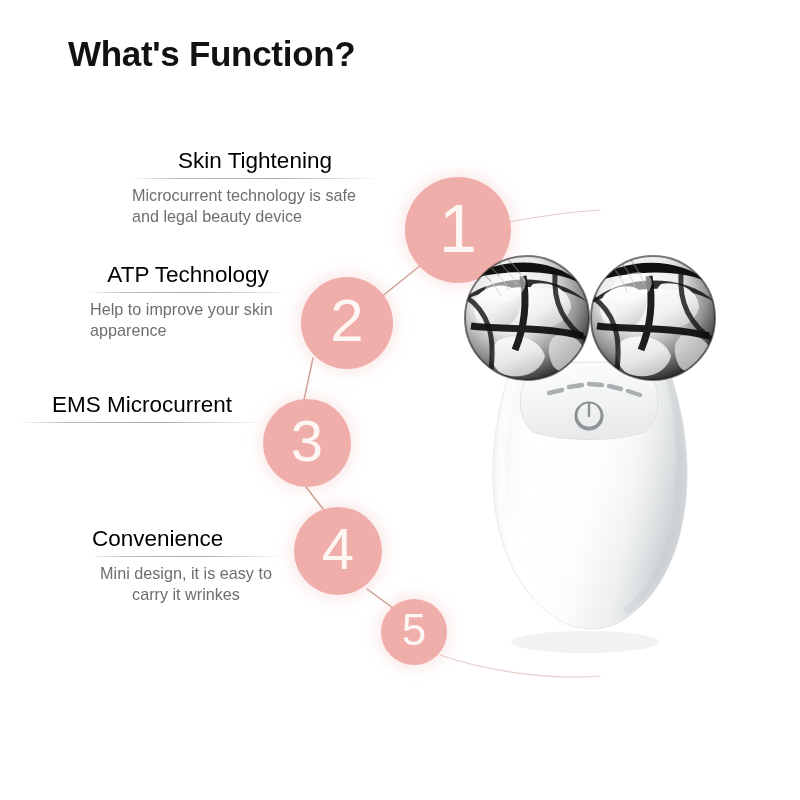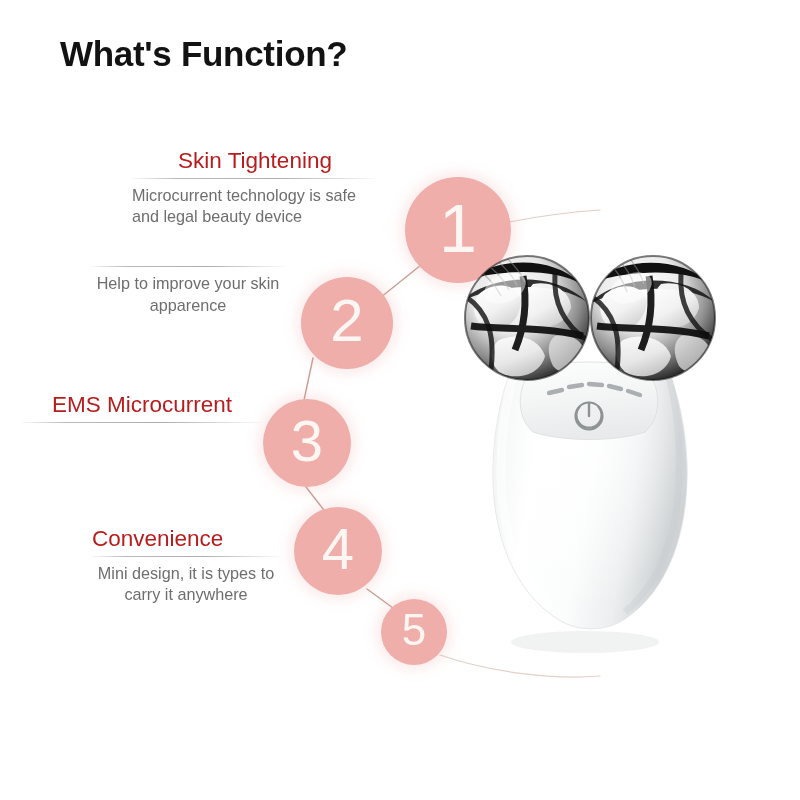--- a/index.html
+++ b/index.html
@@ -17,36 +17,36 @@
   #infographic {
     position: relative;
     width: 800px;
     height: 800px;
     background: #ffffff;
   }
 
   
   #page-title {
     position: absolute;
-    left: 60px;
+    left: 68px;
     top: 34px;
     font-size: 35px;
     font-weight: bold;
     color: #121212;
     letter-spacing: -0.3px;
     white-space: nowrap;
   }
 
   
   .feature {
     position: absolute;
   }
   .feature-heading {
     font-size: 22.5px;
-    color: #b91c1c;
+    color: #000000;
     font-weight: normal;
     white-space: nowrap;
     line-height: 1.15;
   }
   .feature-rule {
     height: 1px;
     margin-top: 4px;
     margin-bottom: 6px;
     background: linear-gradient(to right, rgba(215,215,215,0.15), #b9b9b9 18%, #aeaeae 60%, rgba(220,220,220,0.1));
   }
@@ -55,21 +55,21 @@
     color: #6e6e6e;
     line-height: 1.33;
   }
 
   .f1 { left: 132px; top: 148px; width: 246px; }
   .f1 .feature-heading { text-align: center; }
   .f1 .feature-body { text-align: left; }
 
   .f2 { left: 90px; top: 262px; width: 196px; }
   .f2 .feature-heading { text-align: center; }
-  .f2 .feature-body { text-align: center; }
+  .f2 .feature-body { }
 
   .f3 { left: 22px; top: 392px; width: 240px; }
   .f3 .feature-heading { text-align: center; }
   .f3 .feature-body { text-align: left; }
 
   .f4 { left: 92px; top: 526px; width: 188px; }
   .f4 .feature-heading { text-align: left; }
   .f4 .feature-body { text-align: center; }
 
   .f5 { left: 152px; top: 638px; width: 228px; }
@@ -127,33 +127,34 @@
 
   <div id="page-title">What's Function?</div>
 
   <div class="feature f1">
     <div class="feature-heading">Skin Tightening</div>
     <div class="feature-rule"></div>
     <div class="feature-body">Microcurrent technology is safe and legal beauty device</div>
   </div>
 
   <div class="feature f2">
+    <div class="feature-heading">ATP Technology</div>
     <div class="feature-rule"></div>
     <div class="feature-body">Help to improve your skin apparence</div>
   </div>
 
   <div class="feature f3">
     <div class="feature-heading">EMS Microcurrent</div>
     <div class="feature-rule"></div>
   </div>
 
   <div class="feature f4">
     <div class="feature-heading">Convenience</div>
     <div class="feature-rule"></div>
-    <div class="feature-body">Mini design, it is types to carry it anywhere</div>
+    <div class="feature-body">Mini design, it is easy to carry it wrinkes</div>
   </div>
 
 
   <div id="steps-layer">
 
     <svg id="connector-svg" width="800" height="800" viewBox="0 0 800 800">
       <g stroke="#c08c7c" stroke-width="1.4" fill="none" stroke-linecap="round">
         <line x1="421" y1="265" x2="350" y2="322" opacity="0.85"></line>
         <line x1="313" y1="358" x2="304" y2="400" opacity="0.85"></line>
         <line x1="306" y1="487" x2="327" y2="514" opacity="0.85"></line>

